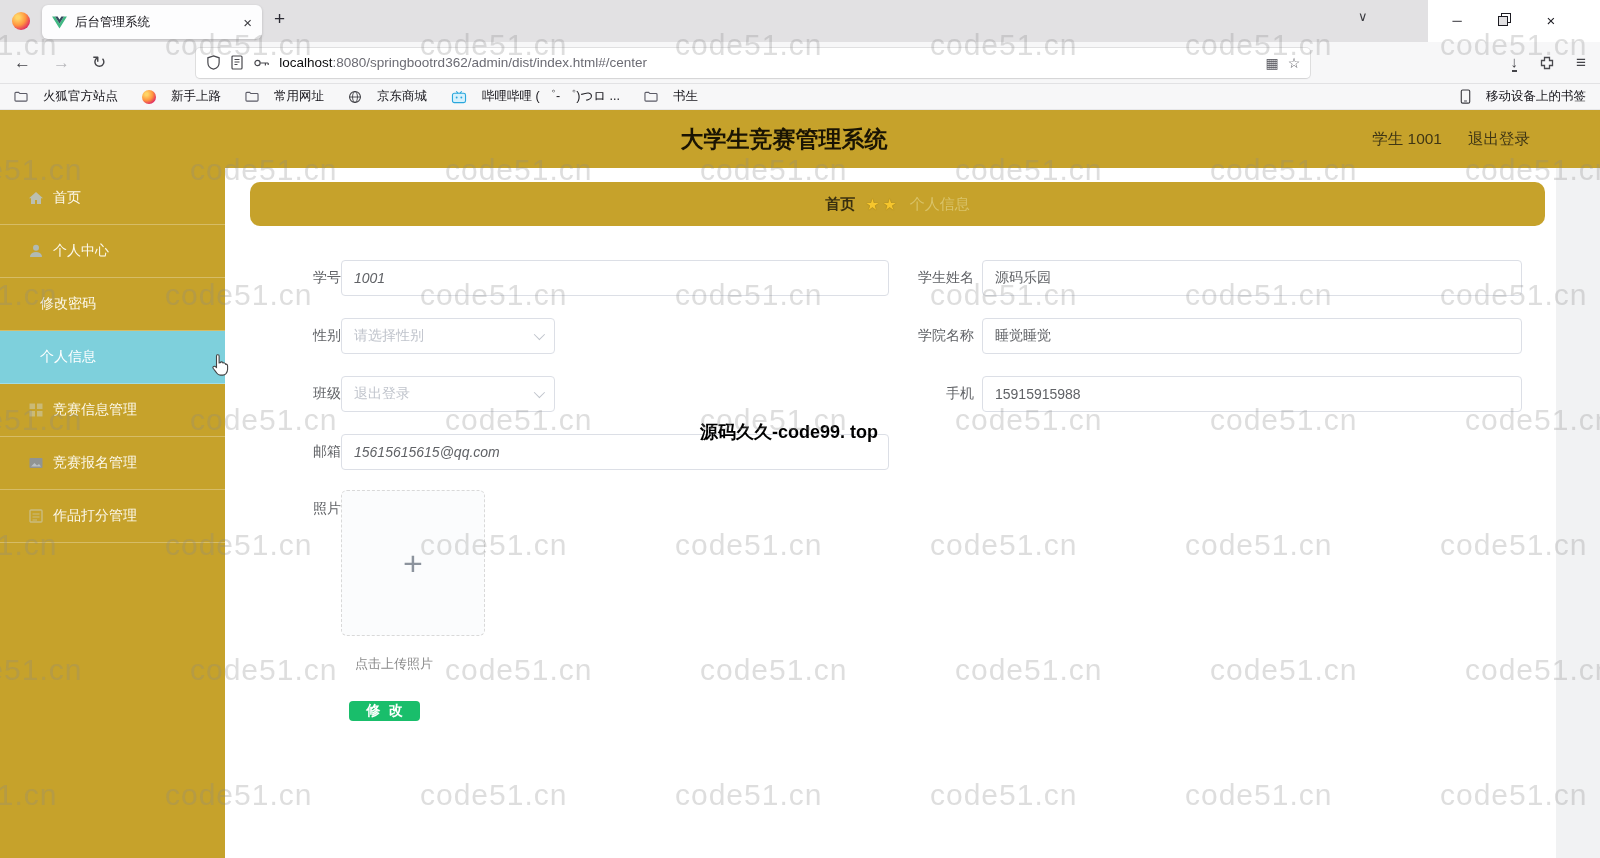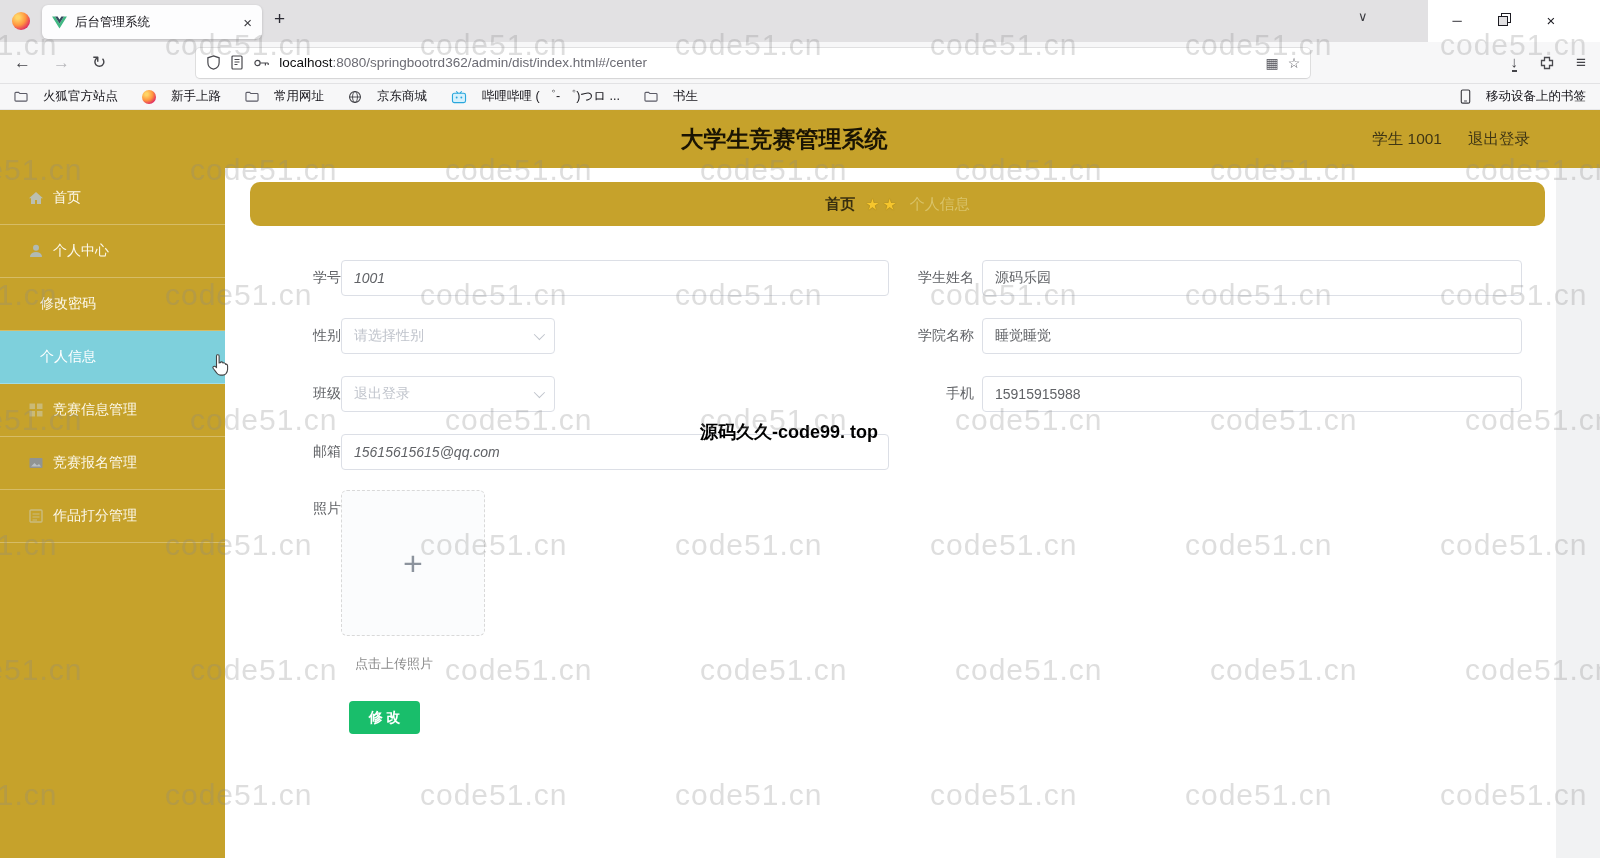--- a/index.html
+++ b/index.html
@@ -82,22 +82,22 @@
   .sel { height:36px; border:1px solid #dcdfe6; border-radius:4px; padding:4px 12px; font-size:14px; color:#c0c4cc;
          background:#fff; display:flex; align-items:center; justify-content:space-between; }
   .sel-caret { width:8px; height:8px; border-right:1.5px solid #c0c4cc; border-bottom:1.5px solid #c0c4cc;
                transform:rotate(45deg) translateY(-2px); }
   .photo-fld { align-items:flex-start; }
   .photo-fld .lbl { padding-top:10px; }
   .upload-box { width:144px; height:146px; border:1px dashed #d9d9d9; border-radius:6px; background:#fbfcfd;
                 display:flex; align-items:center; justify-content:center; }
   .upload-plus { font-size:34px; font-weight:200; color:#8c939d; }
   .upload-hint { position:absolute; left:130px; top:487px; font-size:13px; color:#8a8a8a; }
-  .submit-btn { position:absolute; left:124px; top:533px; width:71px; height:33px; background:#19be6b; border:none;
-                border-radius:4px; color:#fff; font-size:14px; font-weight:bold; font-family:Liberation Serif, serif; }
+  .submit-btn { position:absolute; left:124px; top:533px; width:71px; height:20px; background:#19be6b; border:none;
+                border-radius:4px; color:#fff; font-size:14px; font-weight:bold; font-family:Liberation Mono, monospace; }
   .overlay-brand { position:absolute; left:475px; top:252px; font-size:18px; font-weight:bold; color:#000; white-space:nowrap; }
 
   
   #watermarks { position:absolute; inset:0; pointer-events:none; z-index:50; }
   .wm { position:absolute; font-size:30px; color:rgba(135,135,135,.28); white-space:nowrap; letter-spacing:1px; }
   .cursor { position:absolute; left:208px; top:352px; z-index:60; pointer-events:none; }
 
   svg.ico { display:block; }
 </style>
 </head>

